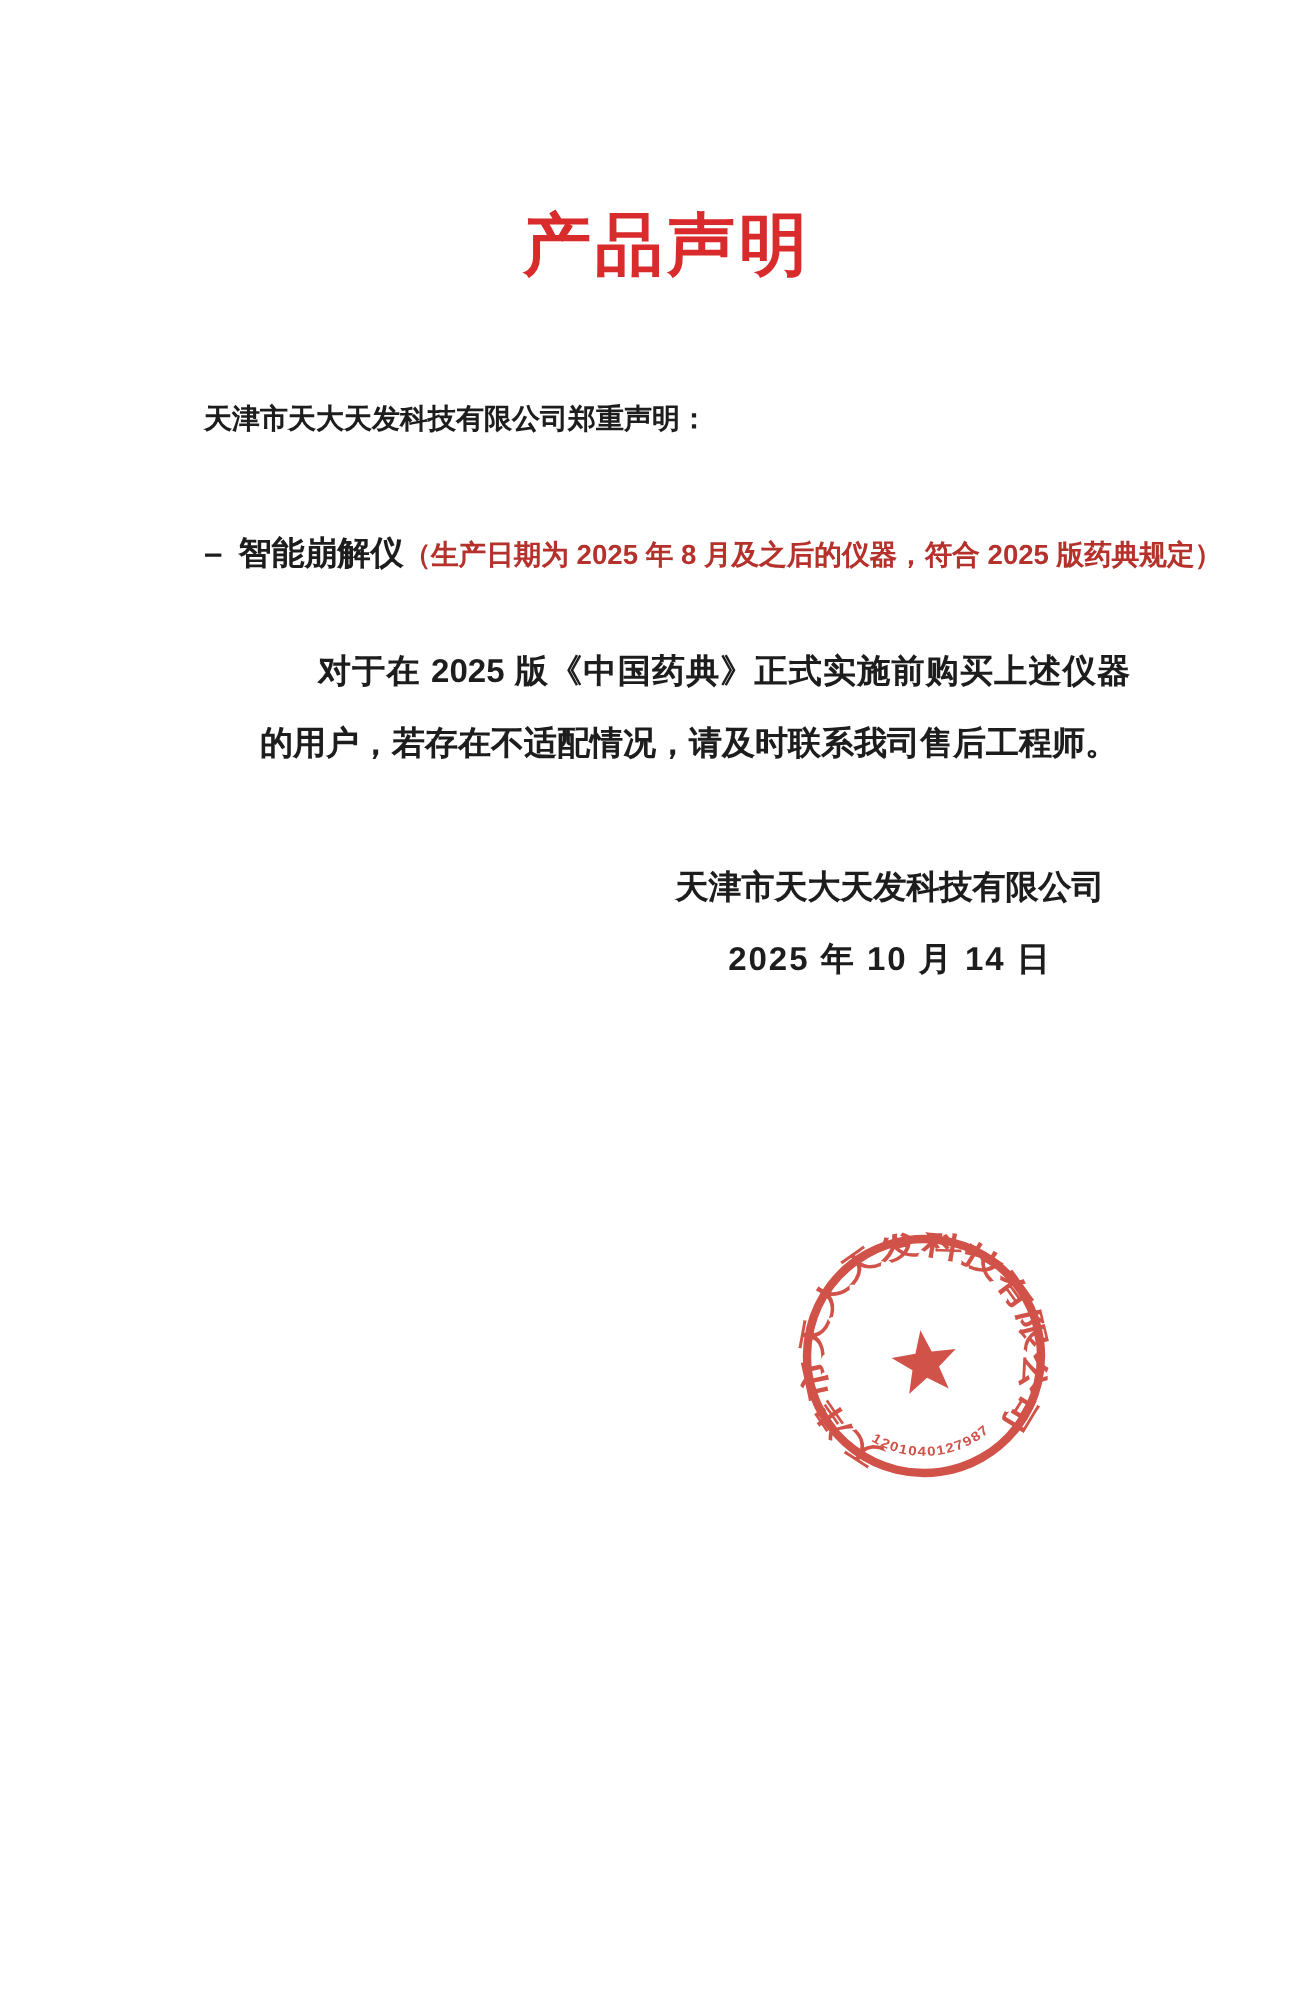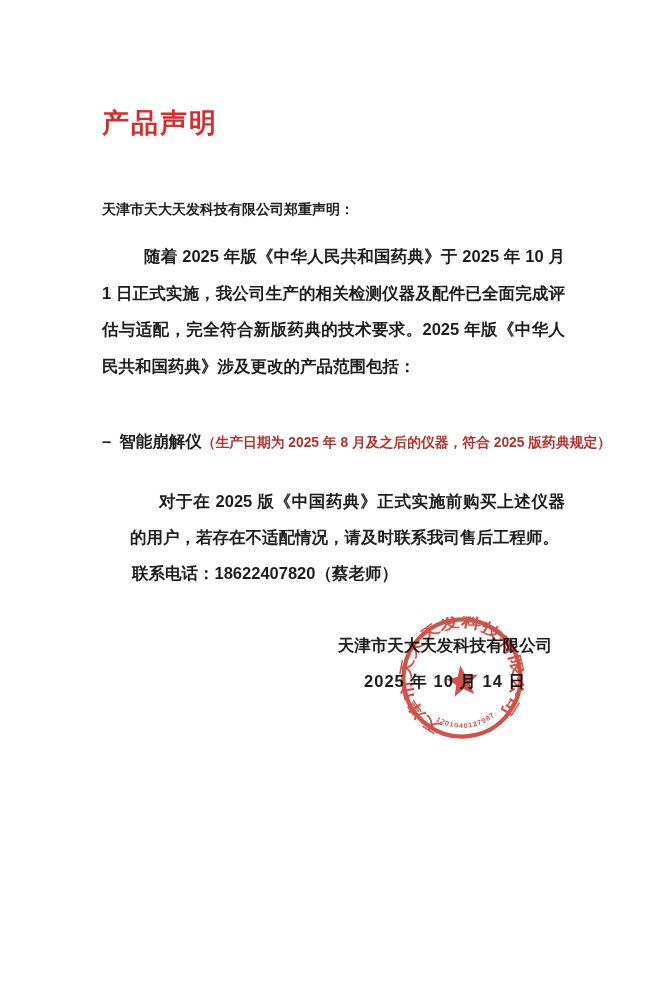--- a/index.html
+++ b/index.html
@@ -16,22 +16,22 @@
     background:#ffffff;
     box-sizing:border-box;
     padding:104px 88px 0 102px;
     font-family:"Liberation Sans",sans-serif;
     color:var(--text_black);
     font-weight:700;
     overflow:hidden;
   }
   .doc-title{
     margin:0;
-    text-align:left;
-    font-size:27px;
+    text-align:center;
+    font-size:34px;
     line-height:38px;
     letter-spacing:2px;
     color:var(--title_red);
   }
   .intro{
     margin:56px 0 0;
     font-size:14px;
     line-height:22px;
   }
   .para{
@@ -89,31 +89,29 @@
 </style>
 </head>
 <body>
 
 <div class="page">
 
   <h1 class="doc-title">产品声明</h1>
 
   <p class="intro">天津市天大天发科技有限公司郑重声明：</p>
 
-  <p class="para para1">随着 2025 年版《中华人民共和国药典》于 2025 年 10 月 1 日正式实施，我公司生产的相关检测仪器及配件已全面完成评估与适配，完全符合新版药典的技术要求。2025 年版《中华人民共和国药典》涉及更改的产品范围包括：</p>
 
   <ul class="product-list">
     <li class="product-item">
       <span class="bullet-dash">–</span><span>智能崩解仪</span><span class="product-note">（生产日期为 2025 年 8 月及之后的仪器，符合 2025 版药典规定）</span>
     </li>
   </ul>
 
   <p class="para para2">对于在 2025 版《中国药典》正式实施前购买上述仪器的用户，若存在不适配情况，请及时联系我司售后工程师。</p>
 
-  <p class="contact-line">联系电话：18622407820（蔡老师）</p>
 
   <div class="sign-block">
     <div class="sign-company">天津市天大天发科技有限公司</div>
     <div class="sign-date">2025 年 10 月 14 日</div>
   </div>
 
   <svg class="seal" viewBox="-66 -66 132 132" aria-hidden="true">
     <defs>
       <path id="ringPath" d="M -25.5 44.2 A 51 51 0 1 1 25.5 44.2"></path>
       <path id="numPath" d="M -32.1 38.3 A 50 50 0 0 0 32.1 38.3"></path>

